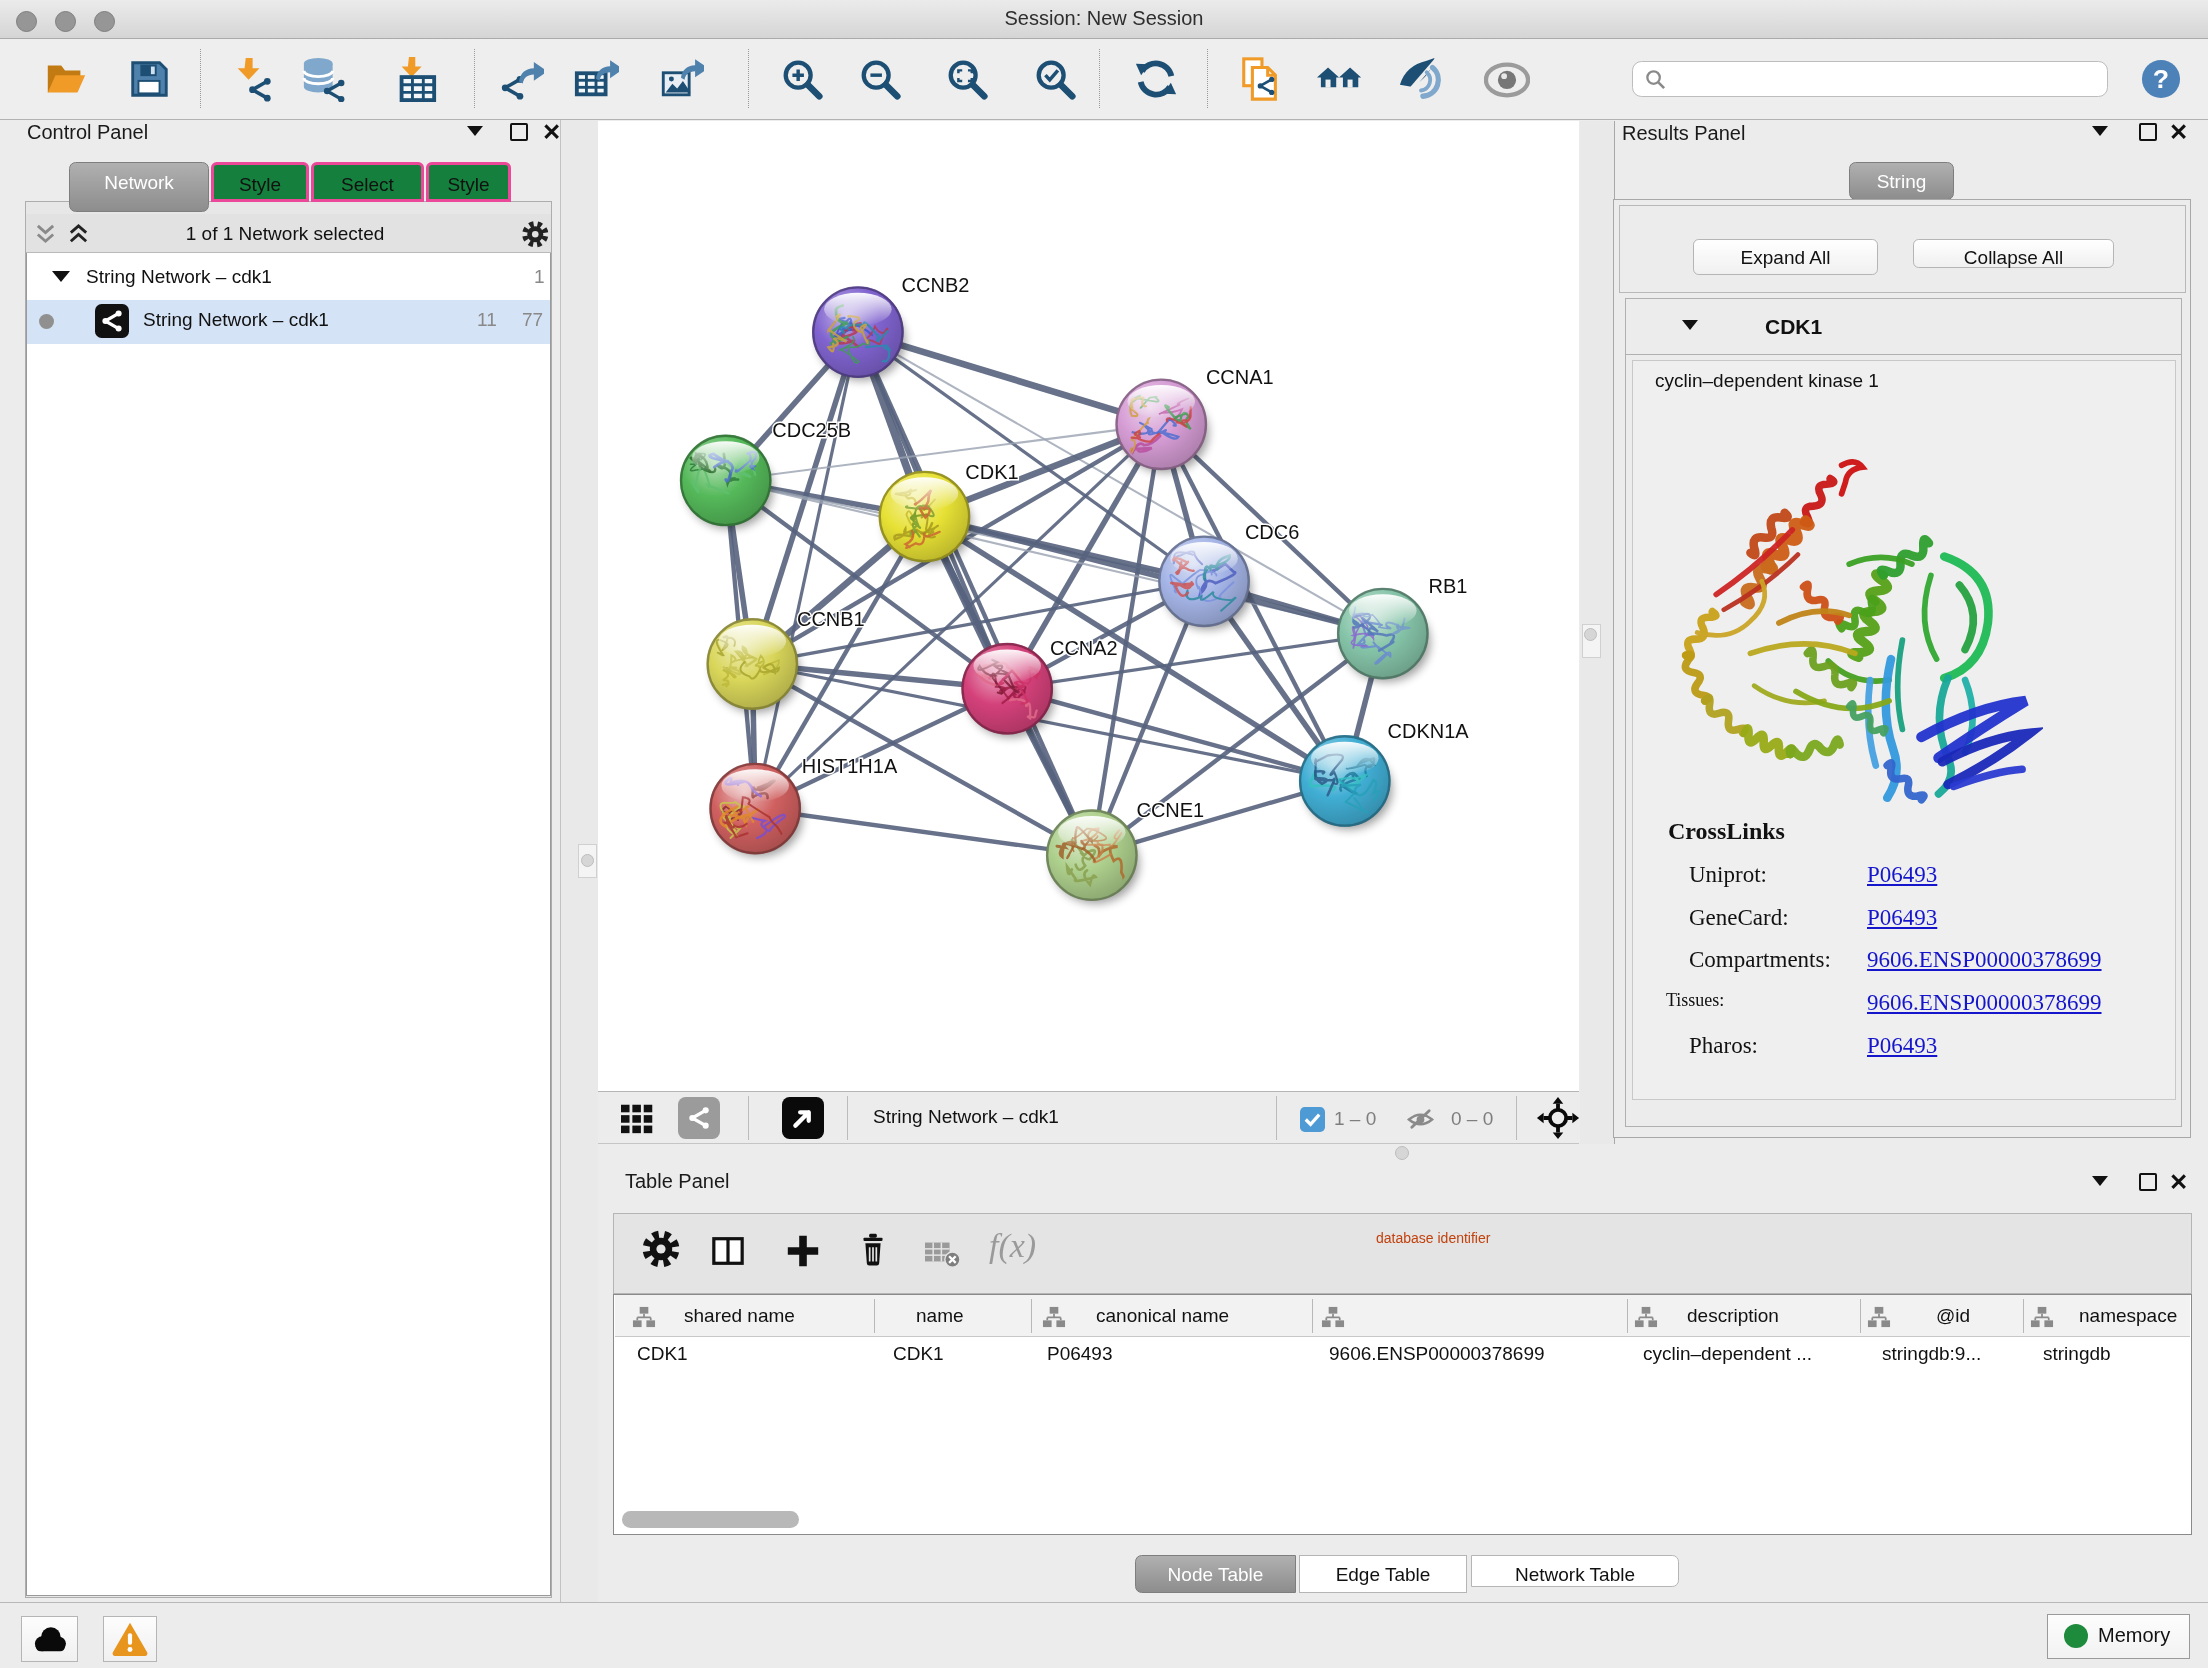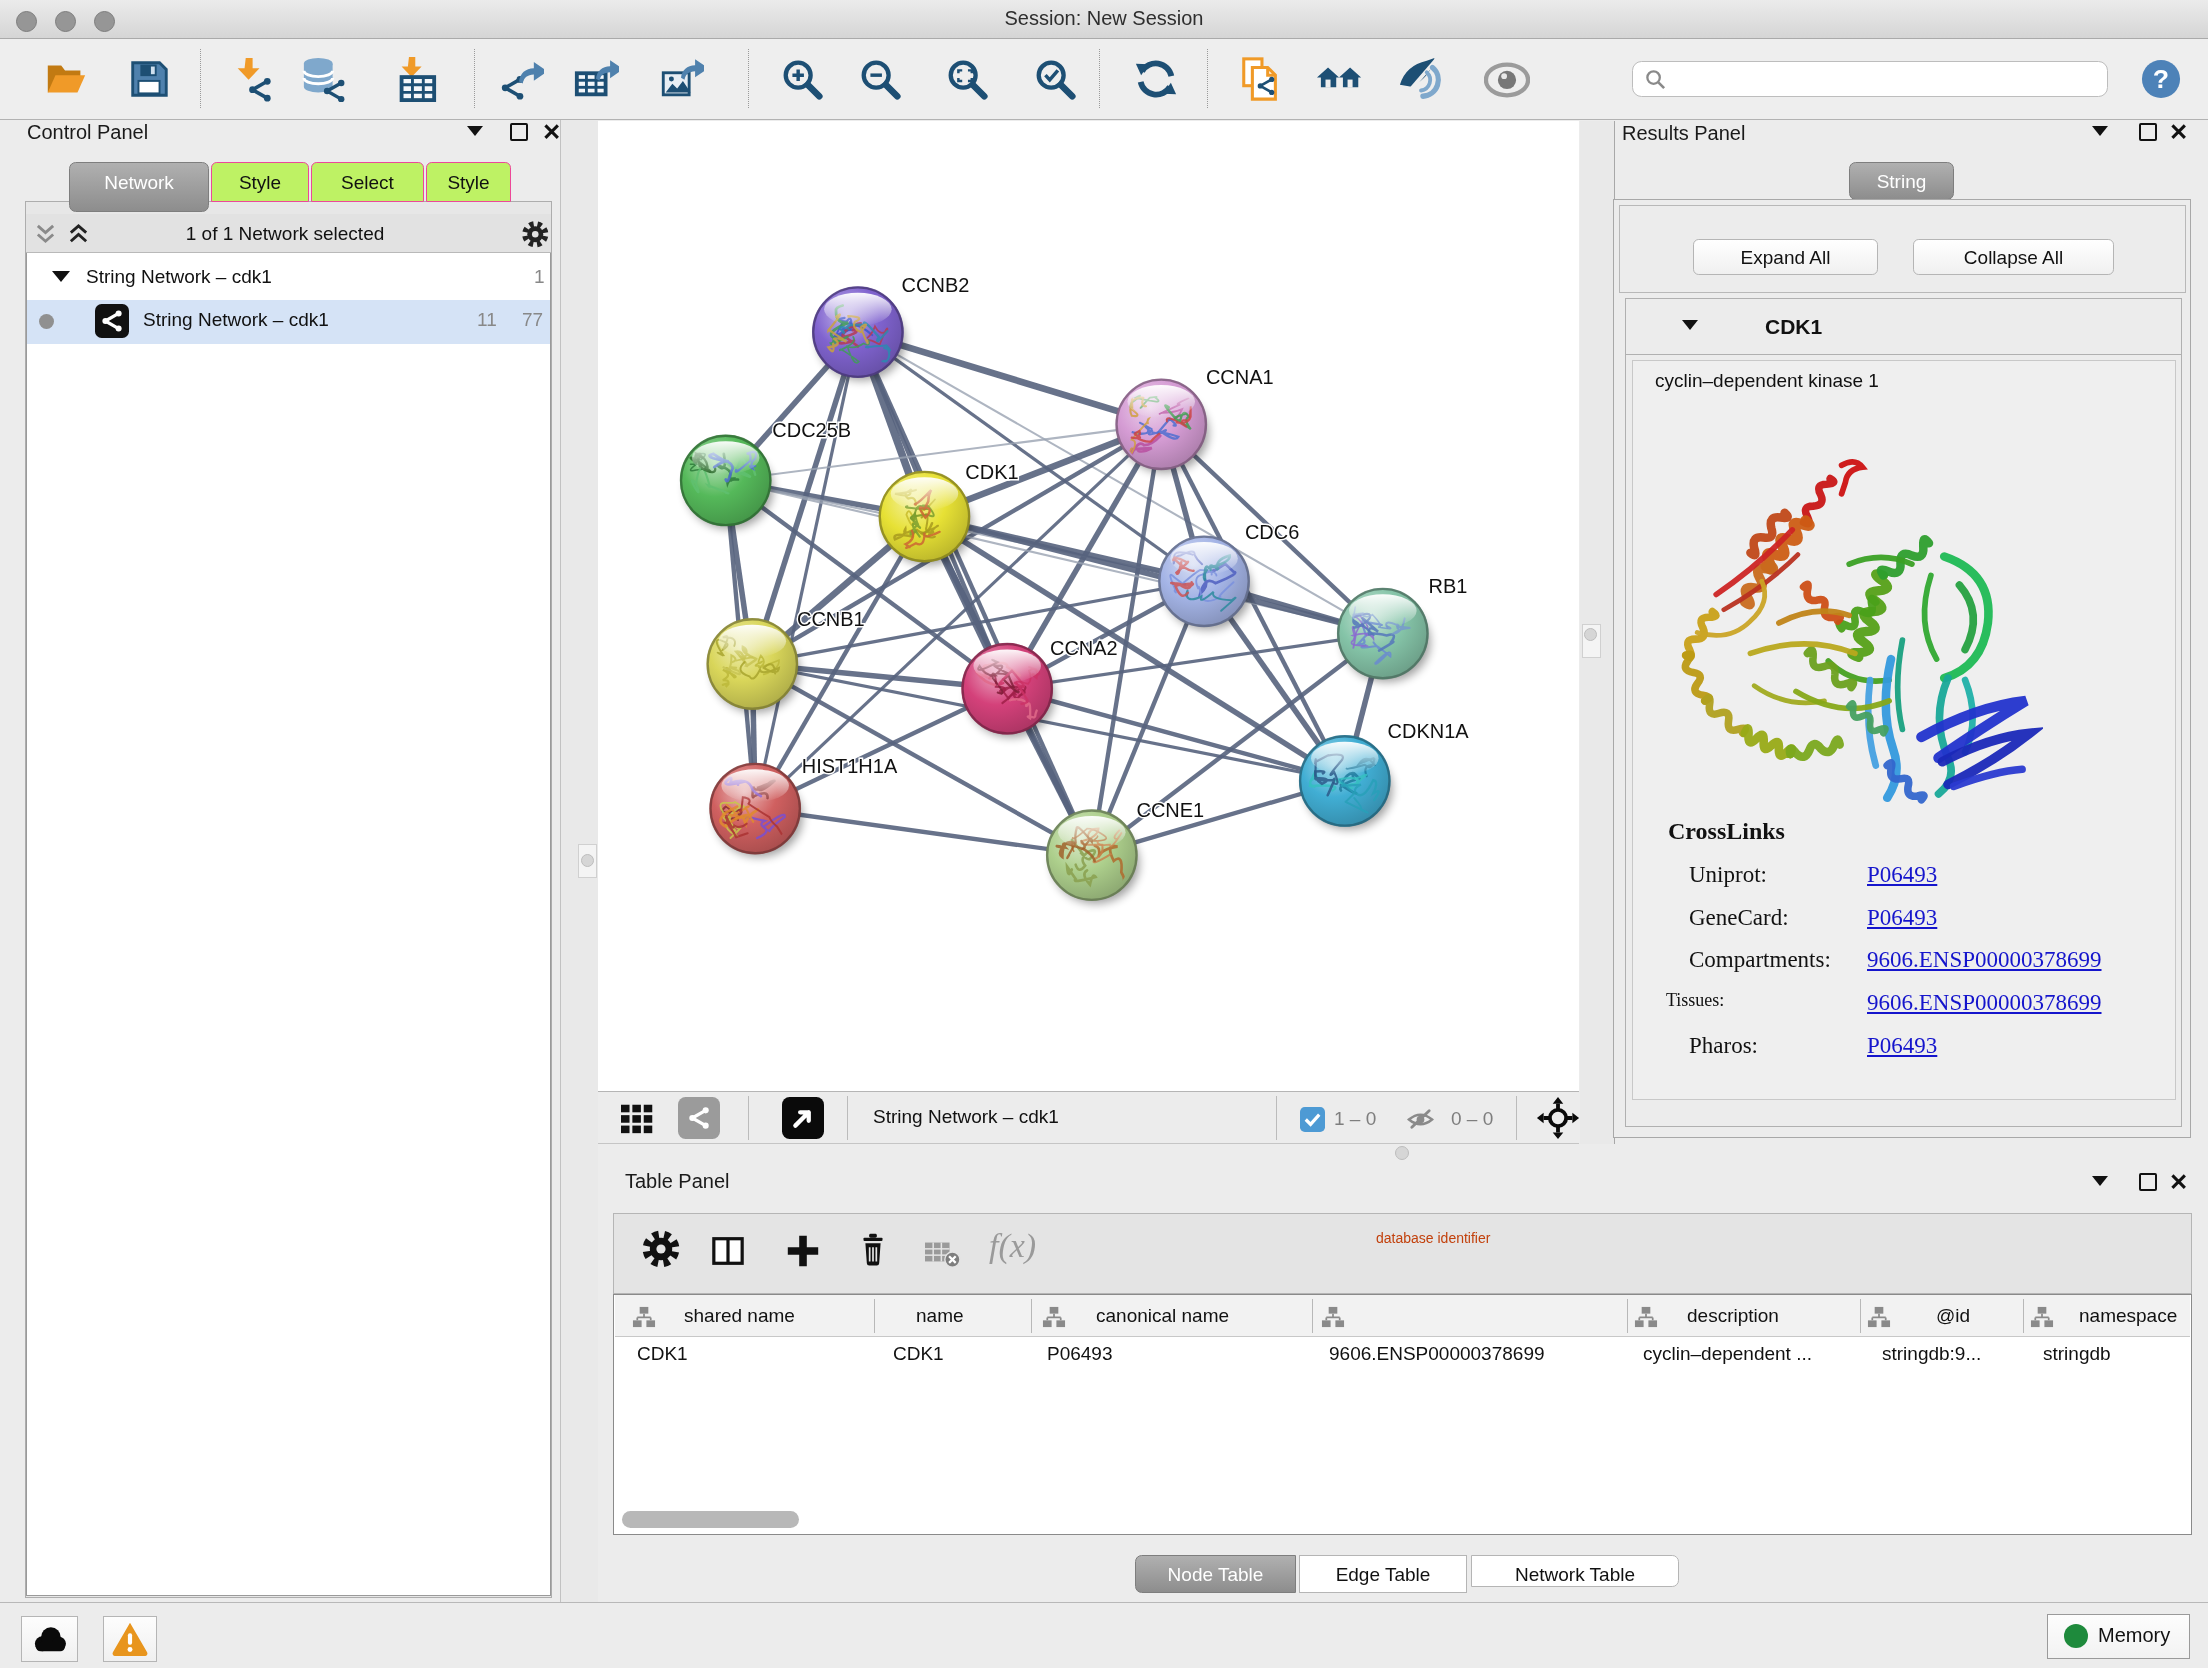--- a/index.html
+++ b/index.html
@@ -3,21 +3,21 @@
 <style>
 * { margin:0; padding:0; box-sizing:border-box; }
 html,body { width:2208px; height:1668px; font-family:"Liberation Sans",sans-serif; background:#ececec; overflow:hidden; position:relative; }
 .abs { position:absolute; }
 .panel-title { font-size:20px; color:#1a1a1a; }
 .vline { position:absolute; width:0; border-left:1.9px dotted #9a9a9a; top:49px; height:59px; }
 .tb-icon { position:absolute; top:56px; }
 .tri-down { width:0; height:0; border-left:8.6px solid transparent; border-right:8.6px solid transparent; border-top:10.5px solid #111; }
 .sqr { width:18px; height:18px; border:2.4px solid #111; border-radius:1.9px; }
 .xx { font-size:23px; font-weight:bold; color:#111; line-height:18px; }
-.tab { position:absolute; text-align:center; font-size:19px; color:#111; background:#bef264; border:1px solid #ec4899; border-radius:5.7px 5.7px 0 0; }
+.tab { position:absolute; text-align:center; font-size:19px; color:#111; background:#15803d; border:3px solid #ec4899; border-radius:5.7px 5.7px 0 0; }
 .tabsel { background:linear-gradient(#b0b0b0,#8d8d8d); color:#fff; border-radius:6.7px; border:1px solid #7e7e7e; }
 .btn { position:absolute; background:linear-gradient(#ffffff,#f0f0f0); border:1px solid #b5b5b5; border-radius:5.7px; text-align:center; font-size:19px; color:#111; }
 a.lnk { color:#1515cc; }
 </style></head>
 <body>
 <div class="abs" style="left:0;top:0;width:2208px;height:39px;background:linear-gradient(#ebebeb,#d5d5d5);border-bottom:1px solid #aaa;"></div>
 <div class="abs" style="left:16px;top:10.5px;width:21px;height:21px;border-radius:50%;background:#969696;border:1px solid #7d7d7d;"></div>
 <div class="abs" style="left:55px;top:10.5px;width:21px;height:21px;border-radius:50%;background:#969696;border:1px solid #7d7d7d;"></div>
 <div class="abs" style="left:94px;top:10.5px;width:21px;height:21px;border-radius:50%;background:#969696;border:1px solid #7d7d7d;"></div>
 <div class="abs" style="left:0;top:6.7px;width:2208px;text-align:center;font-size:20px;color:#2e2e2e;">Session: New Session</div>
@@ -553,21 +553,21 @@
 <div class="abs" style="left:1582px;top:624px;width:19px;height:34px;background:#f4f4f4;border:1px solid #d0d0d0;"></div>
 <div class="abs" style="left:1584px;top:628px;width:13.3px;height:13.3px;border-radius:50%;background:#d6d6d6;border:1px solid #bdbdbd;"></div>
 <div class="abs panel-title" style="left:1622px;top:122px;">Results Panel</div>
 <div class="abs tri-down" style="left:2092px;top:126px;"></div>
 <div class="abs sqr" style="left:2139px;top:123px;"></div>
 <div class="abs xx" style="left:2169px;top:123px;">✕</div>
 <div class="abs tab tabsel" style="left:1849px;top:162px;width:105px;height:38px;line-height:38px;">String</div>
 <div class="abs" style="left:1613px;top:199px;width:578px;height:939px;background:#ececec;border:1px solid #a8a8a8;"></div>
 <div class="abs" style="left:1619px;top:205px;width:567px;height:88px;background:#ececec;border:1px solid #b8b8b8;"></div>
 <div class="btn" style="left:1693px;top:239px;width:185px;height:36px;line-height:36px;">Expand All</div>
-<div class="btn" style="left:1913px;top:239px;width:201px;height:36px;line-height:36px;">Collapse All</div>
+<div class="btn" style="left:1913px;top:239px;width:201px;height:29px;line-height:36px;">Collapse All</div>
 <div class="abs" style="left:1625px;top:298px;width:557px;height:829px;background:#ececec;border:1px solid #b0b0b0;"></div>
 <div class="abs tri-down" style="left:1682px;top:320px;"></div>
 <div class="abs" style="left:1765px;top:315px;font-size:21px;font-weight:bold;color:#111;">CDK1</div>
 <div class="abs" style="left:1626px;top:354px;width:555px;height:1px;background:#b0b0b0;"></div>
 <div class="abs" style="left:1632px;top:360px;width:544px;height:740px;background:#efefef;border:1px solid #c8c8c8;"></div>
 <div class="abs" style="left:1655px;top:370px;font-size:19px;color:#111;">cyclin–dependent kinase 1</div>
 <svg width="380" height="361" viewBox="0 0 400 380" style="position:absolute;left:1663px;top:452px;">
     <path d="M188 14 q14 -8 22 2 q-16 2 -18 16 l-4 12" fill="none" stroke="#cc1111" stroke-width="6" stroke-linecap="round" opacity="0.95"></path>
     <path d="M176 28 Q185 33 172 34 Q160 34 166 45 Q171 56 158 57 Q146 57 152 68 Q157 79 148 74" fill="none" stroke="#c81616" stroke-width="8" stroke-linecap="round" opacity="0.95"></path>
     <path d="M150 72 Q160 81 146 76 Q133 71 140 84 Q146 97 132 92 Q119 87 126 100 Q132 113 118 108 Q105 103 112 116 Q118 129 108 120" fill="none" stroke="#cc5d14" stroke-width="11" stroke-linecap="round" opacity="0.95"></path>

